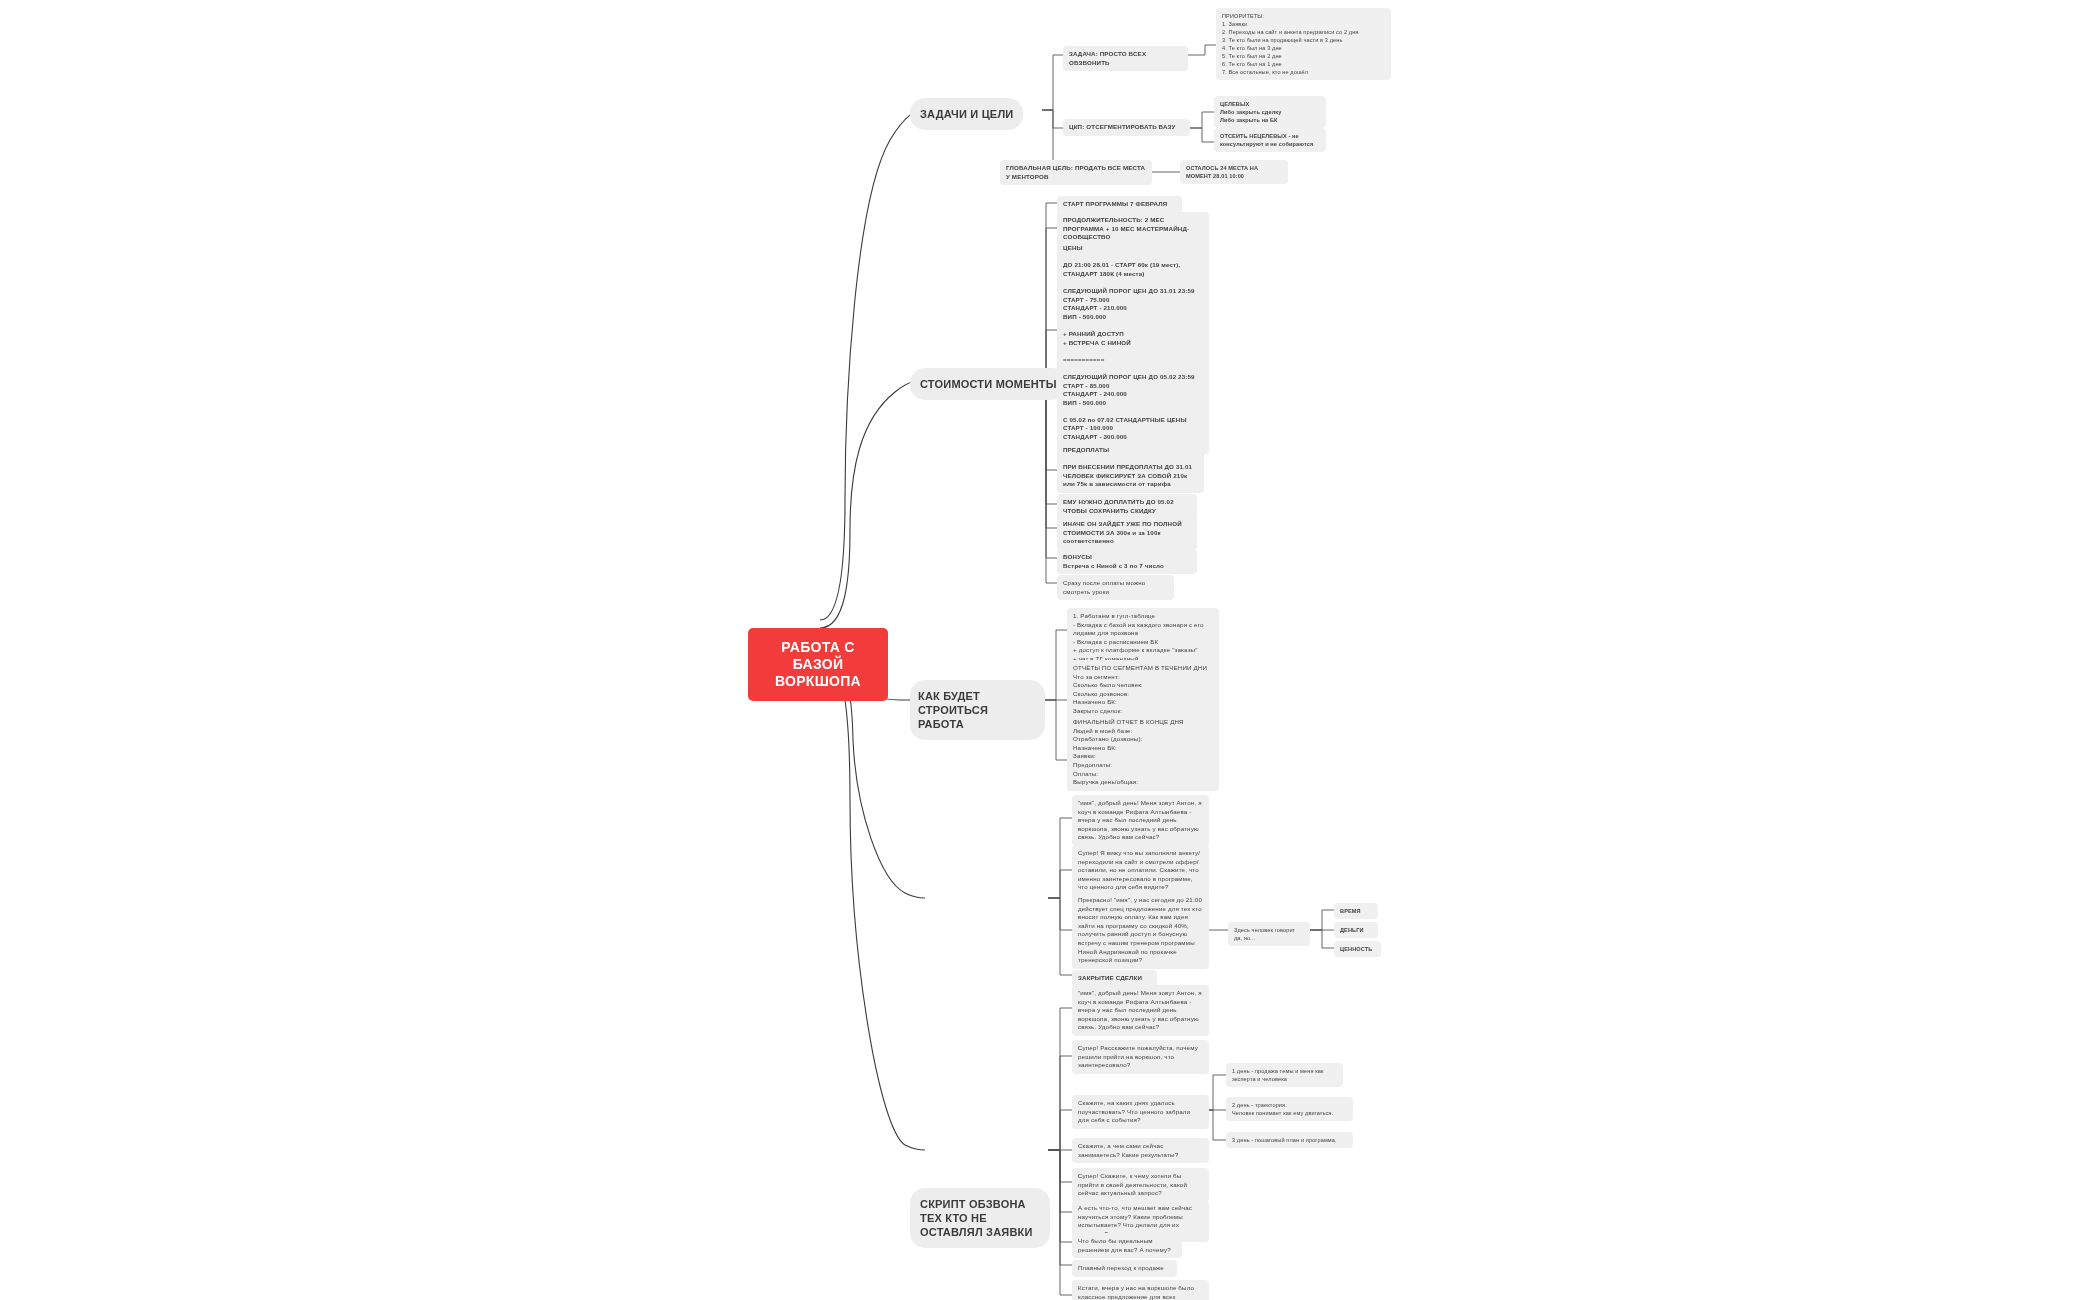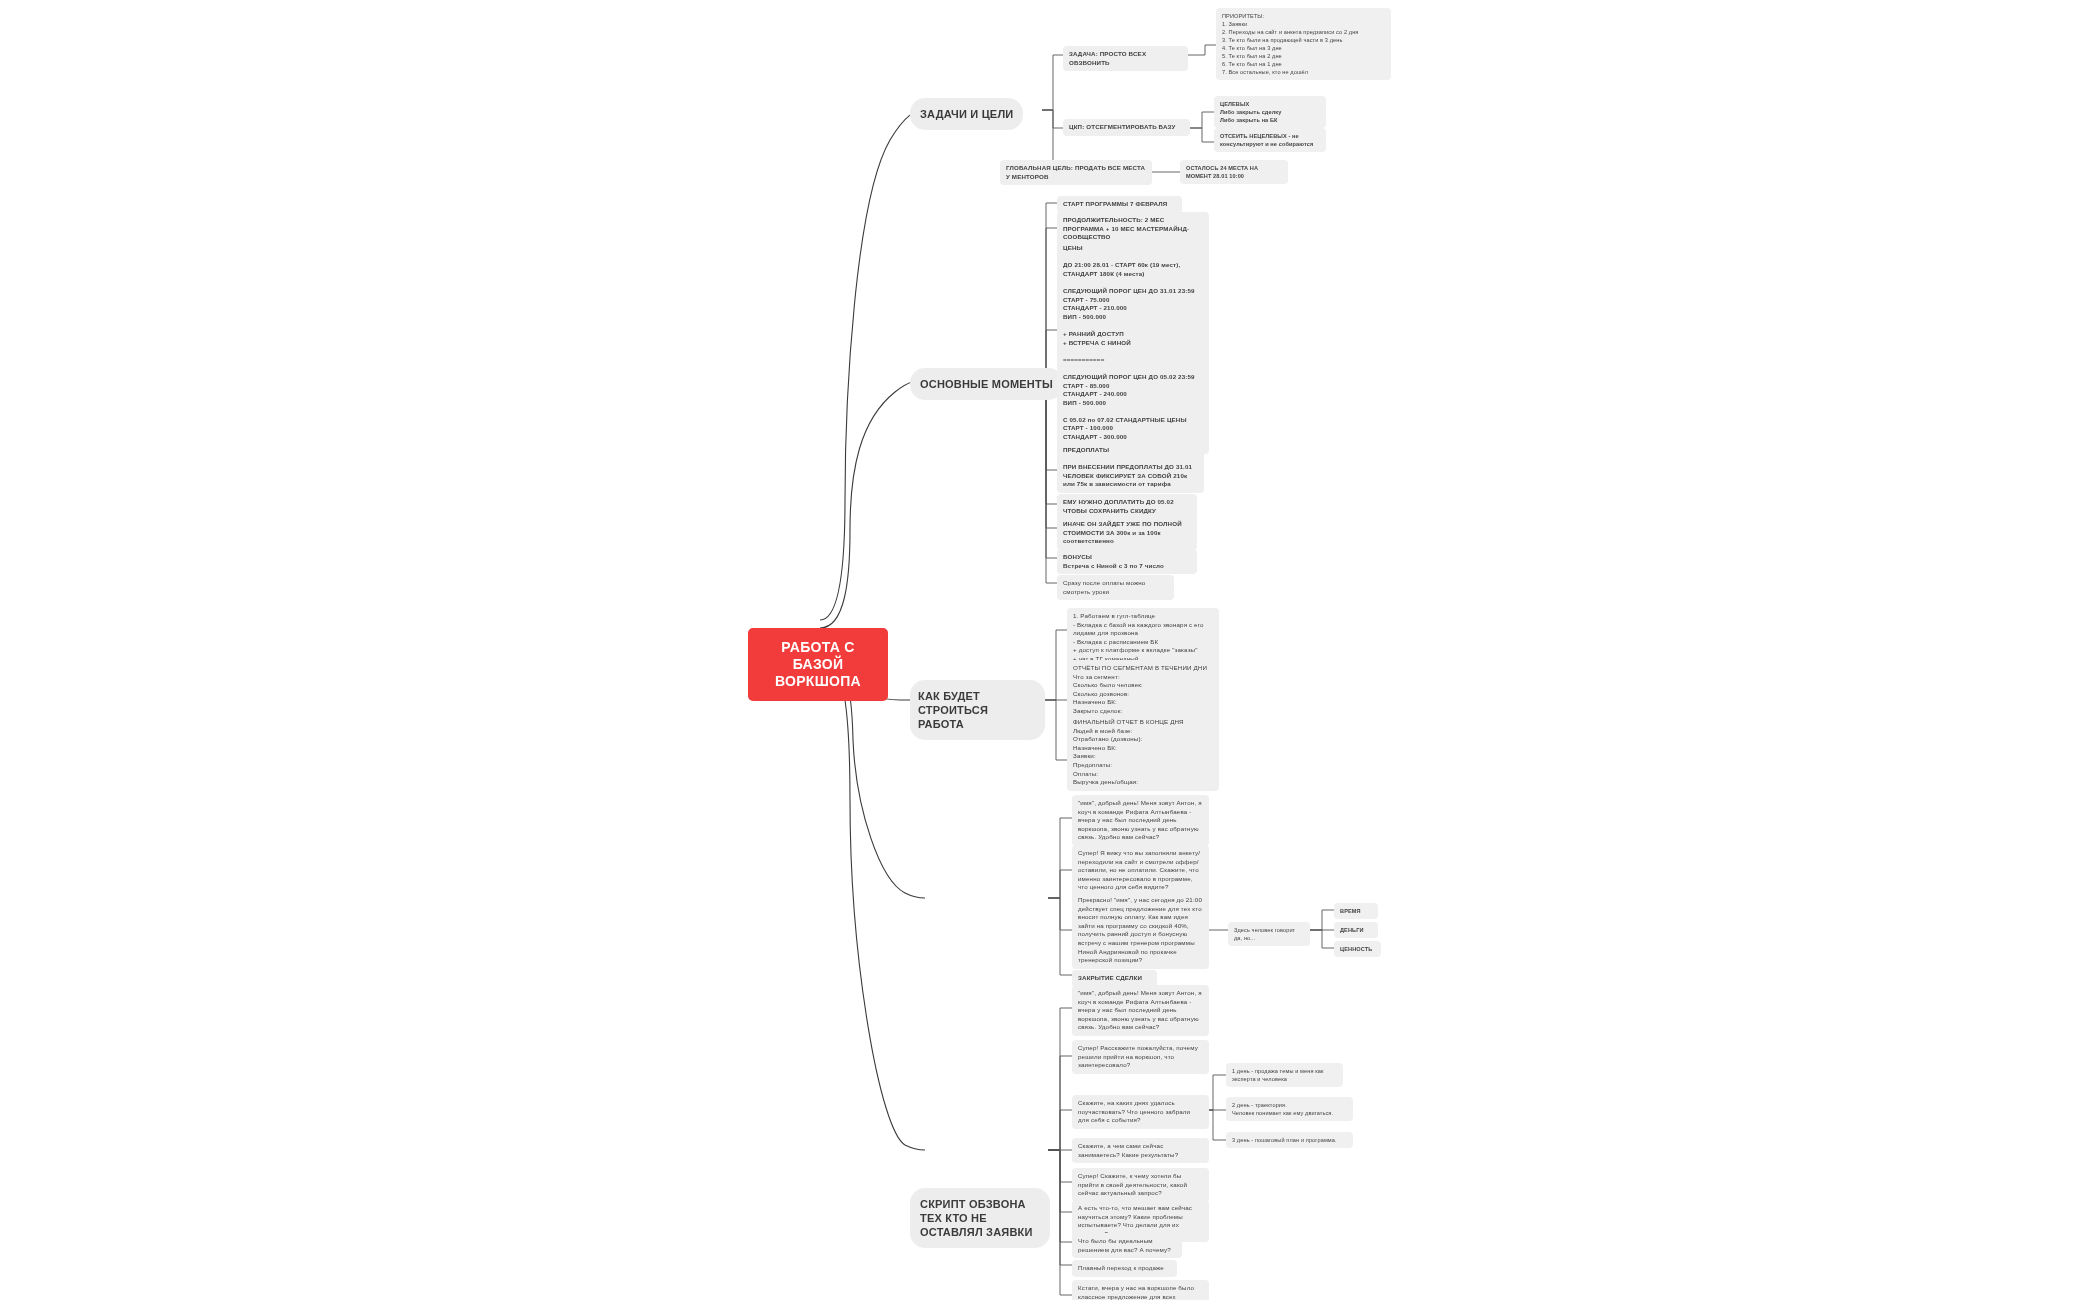--- a/index.html
+++ b/index.html
@@ -138,21 +138,21 @@
   </div>
 
   <div class="node lvl2" style="left:1000px;top:160px;width:152px;">
     <span class="pre">ГЛОБАЛЬНАЯ ЦЕЛЬ: ПРОДАТЬ ВСЕ МЕСТА У МЕНТОРОВ</span>
   </div>
   <div class="node lvl3" style="left:1180px;top:160px;width:108px;">
     <span class="pre">ОСТАЛОСЬ 24 МЕСТА НА МОМЕНТ 28.01 10:00</span>
   </div>
 
   <div class="node lvl1" style="left:910px;top:368px;">
-    <span>ОСНОВНЫЕ МОМЕНТЫ</span>
+    <span>СТОИМОСТИ МОМЕНТЫ</span>
   </div>
 
   <div class="node lvl2" style="left:1057px;top:196px;width:125px;">
     <span class="pre">СТАРТ ПРОГРАММЫ 7 ФЕВРАЛЯ</span>
   </div>
   <div class="node lvl2" style="left:1057px;top:212px;width:152px;">
     <span class="pre">ПРОДОЛЖИТЕЛЬНОСТЬ: 2 МЕС ПРОГРАММА + 10 МЕС МАСТЕРМАЙНД-СООБЩЕСТВО</span>
   </div>
   <div class="node lvl2" style="left:1057px;top:240px;width:152px;">
     <span class="pre">ЦЕНЫ

